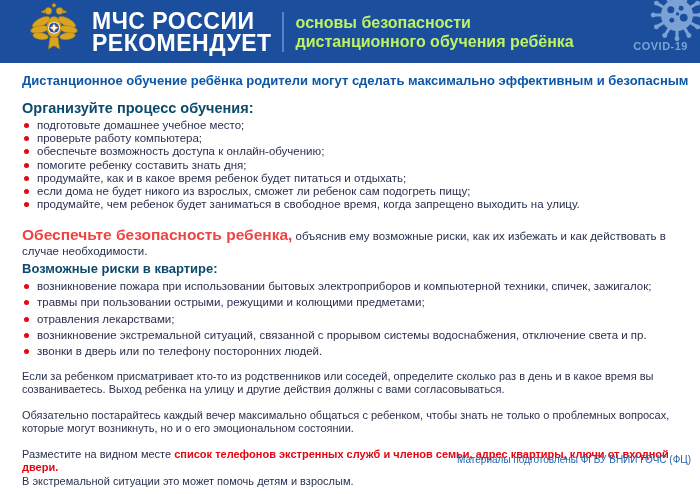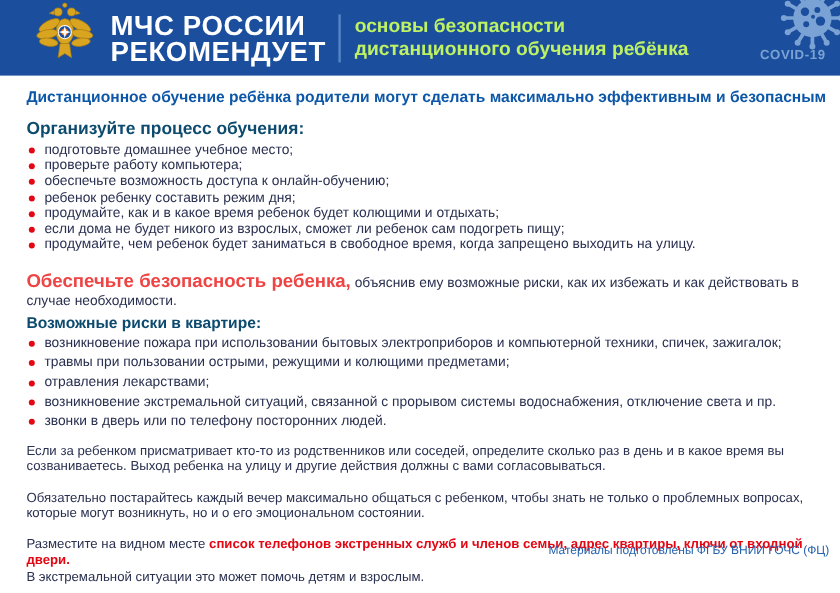--- a/index.html
+++ b/index.html
@@ -147,25 +147,25 @@
       <li>
           <span class="dot"></span>
           <span>проверьте работу компьютера;</span>
         </li>
       <li>
           <span class="dot"></span>
           <span>обеспечьте возможность доступа к онлайн-обучению;</span>
         </li>
       <li>
           <span class="dot"></span>
-          <span>ребенок ребенку составить режим дня;</span>
-        </li>
-      <li>
-          <span class="dot"></span>
-          <span>продумайте, как и в какое время ребенок будет колющими и отдыхать;</span>
+          <span>помогите ребенку составить знать дня;</span>
+        </li>
+      <li>
+          <span class="dot"></span>
+          <span>продумайте, как и в какое время ребенок будет питаться и отдыхать;</span>
         </li>
       <li>
           <span class="dot"></span>
           <span>если дома не будет никого из взрослых, сможет ли ребенок сам подогреть пищу;</span>
         </li>
       <li>
           <span class="dot"></span>
           <span>продумайте, чем ребенок будет заниматься в свободное время, когда запрещено выходить на улицу.</span>
         </li>
     </ul>

